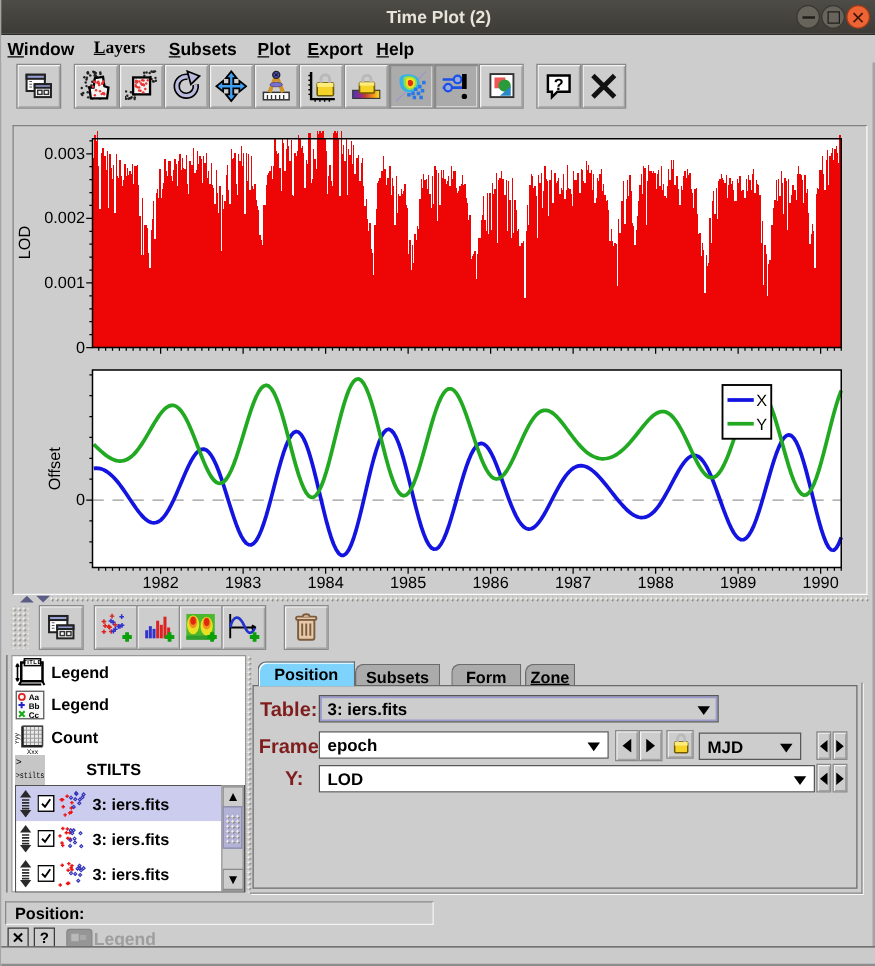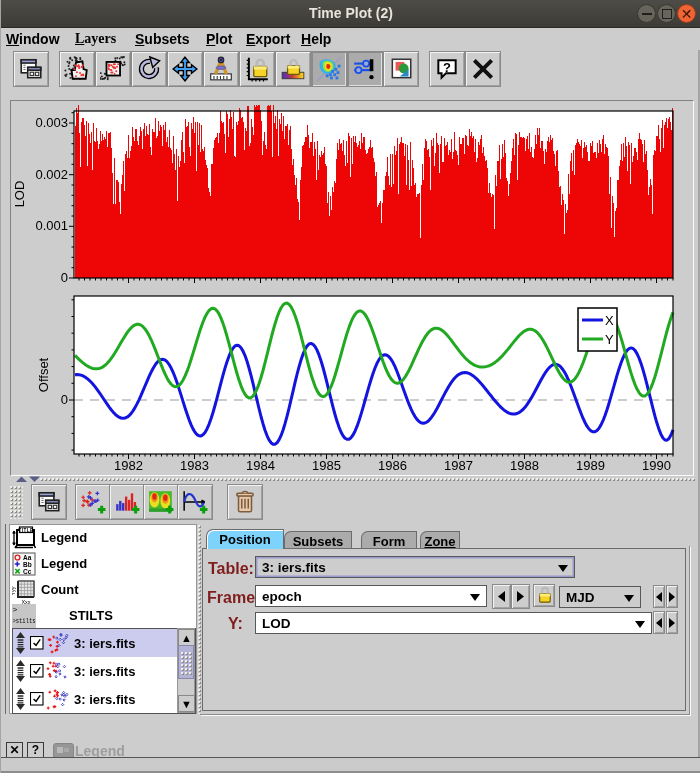--- a/index.html
+++ b/index.html
@@ -923,20 +923,21 @@
           <path d="M7,0 L7,10 L1,5 Z" fill="#000"></path>
         </svg>
       </div>
       <div class="sqbtn" style="left:665px;top:611px;width:12px;height:23px;">
         <svg width="8" height="10">
           <path d="M1,0 L1,10 L7,5 Z" fill="#000"></path>
         </svg>
       </div>
     </div>
 
+<div class="statbox" style="left:3px;width:343px;">Position:</div>
 
 <div class="minibtn" style="left:5px;">✕</div>
 <div class="minibtn" style="left:26px;">?</div>
 <div class="abs" style="left:52px;top:743px;width:19px;height:14px;background:#969696;border:1px solid #868686;border-radius:3px;">
       <div class="abs" style="left:3px;top:3px;width:6px;height:6px;background:#b9b9b9;"></div>
       <div class="abs" style="left:10px;top:4px;width:5px;height:4px;background:#a8a8a8;"></div>
     </div>
 <div class="abs" style="left:74px;top:743px;font-weight:bold;font-size:14px;color:#9e9e9e;">Legend</div>
 
 <div id="bottomedge"></div>

